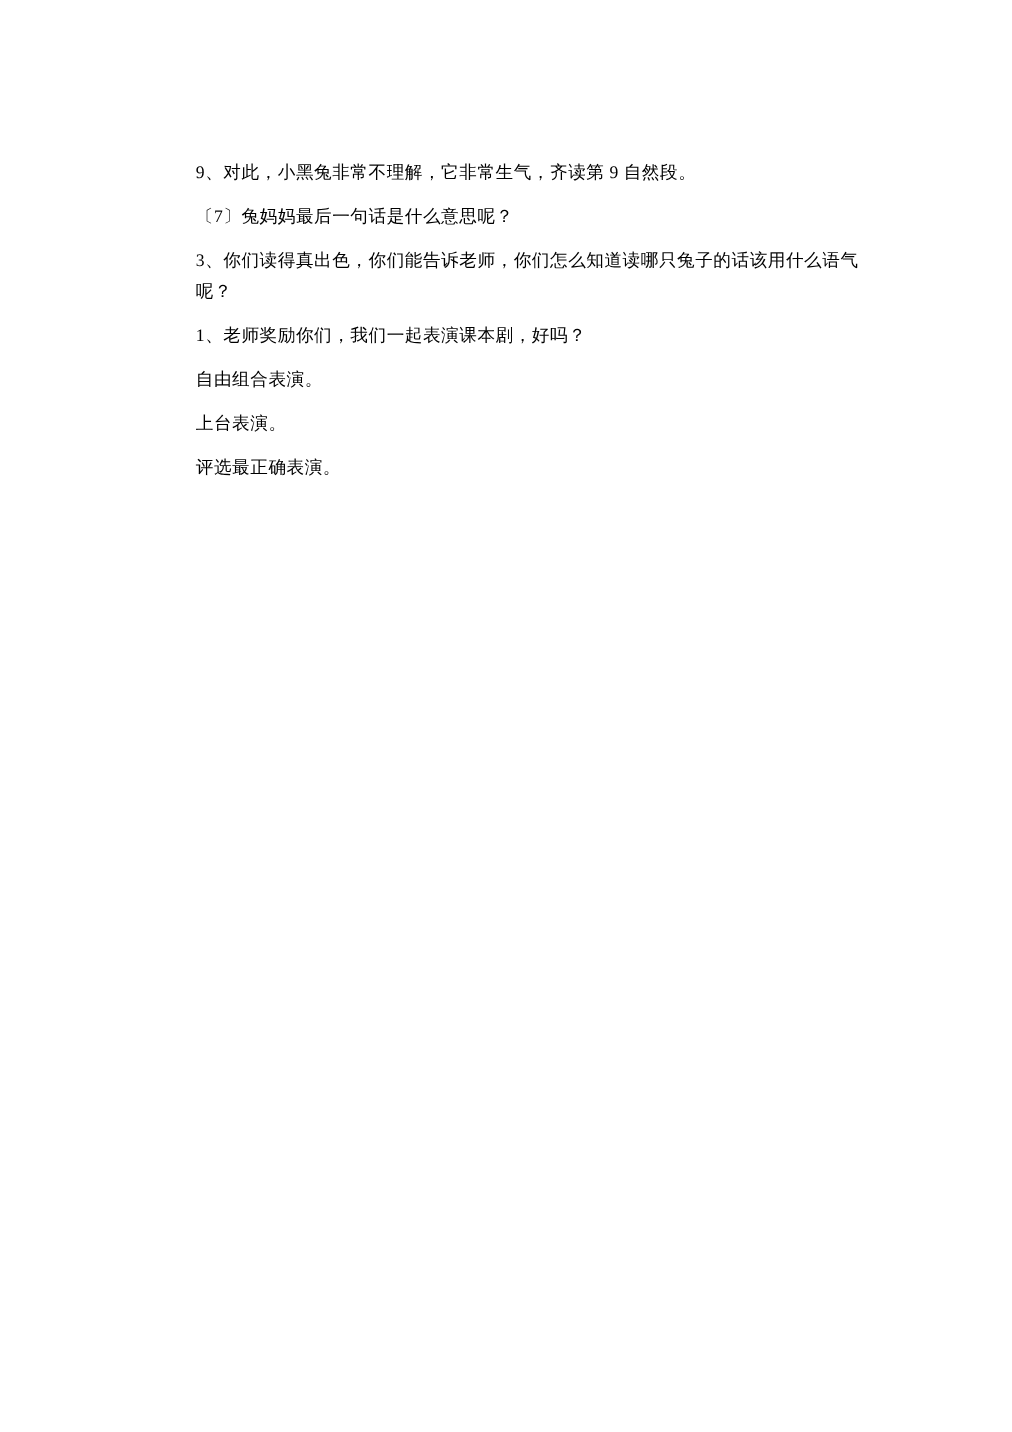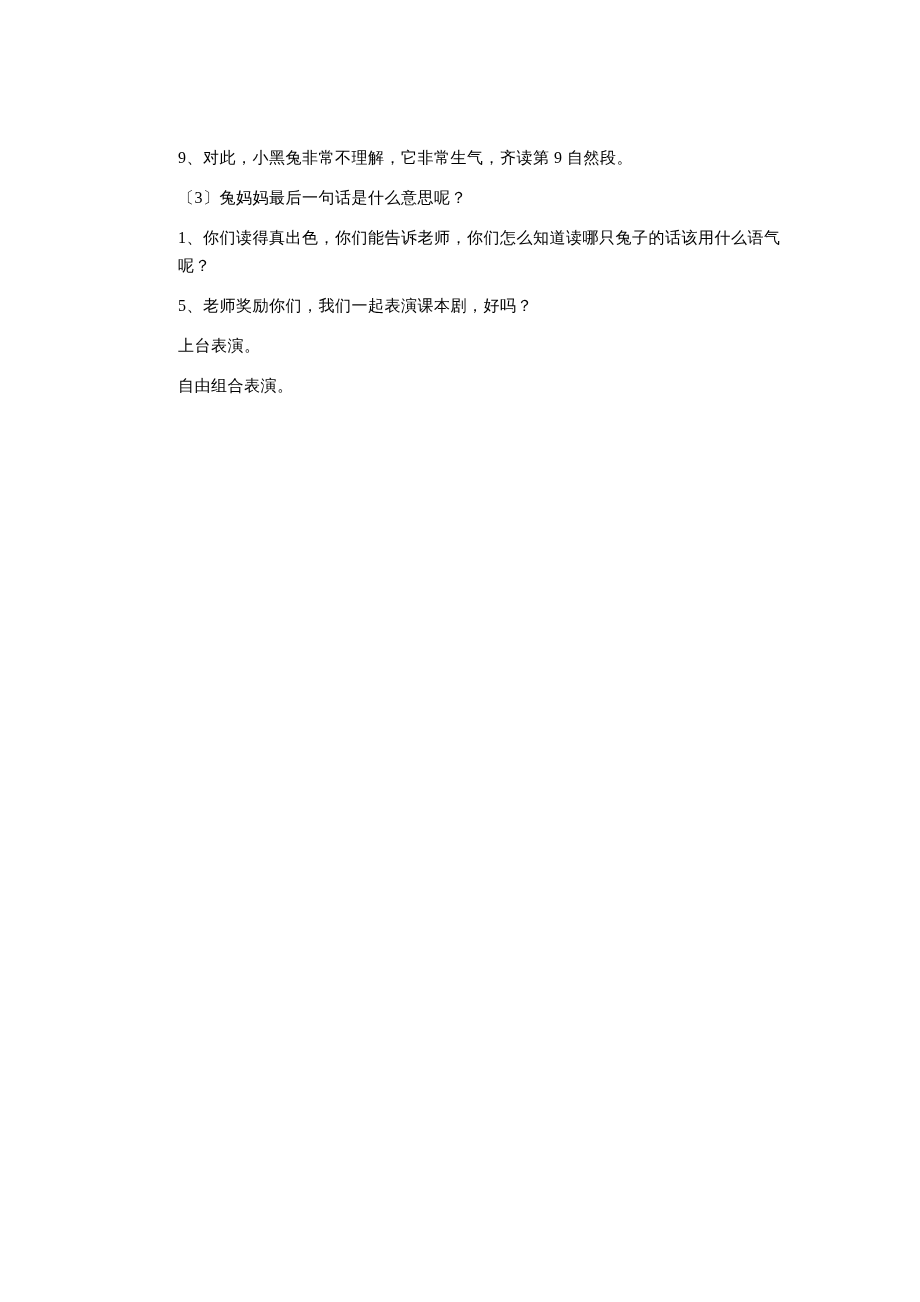--- a/index.html
+++ b/index.html
@@ -20,18 +20,19 @@
     .line {
       display: block;
       letter-spacing: 0.5px;
     }
   </style>
 </head>
 <body>
 
 <div>
   <span class="line">9、对此，小黑兔非常不理解，它非常生气，齐读第 9 自然段。</span>
-  <span class="line">〔3〕兔妈妈最后一句话是什么意思呢？</span>
-  <span class="line">1、你们读得真出色，你们能告诉老师，你们怎么知道读哪只兔子的话该用什么语气呢？</span>
-  <span class="line">5、老师奖励你们，我们一起表演课本剧，好吗？</span>
+  <span class="line">〔7〕兔妈妈最后一句话是什么意思呢？</span>
+  <span class="line">3、你们读得真出色，你们能告诉老师，你们怎么知道读哪只兔子的话该用什么语气呢？</span>
+  <span class="line">1、老师奖励你们，我们一起表演课本剧，好吗？</span>
+  <span class="line">自由组合表演。</span>
   <span class="line">上台表演。</span>
-  <span class="line">自由组合表演。</span>
+  <span class="line">评选最正确表演。</span>
 </div>
 
 </body></html>

